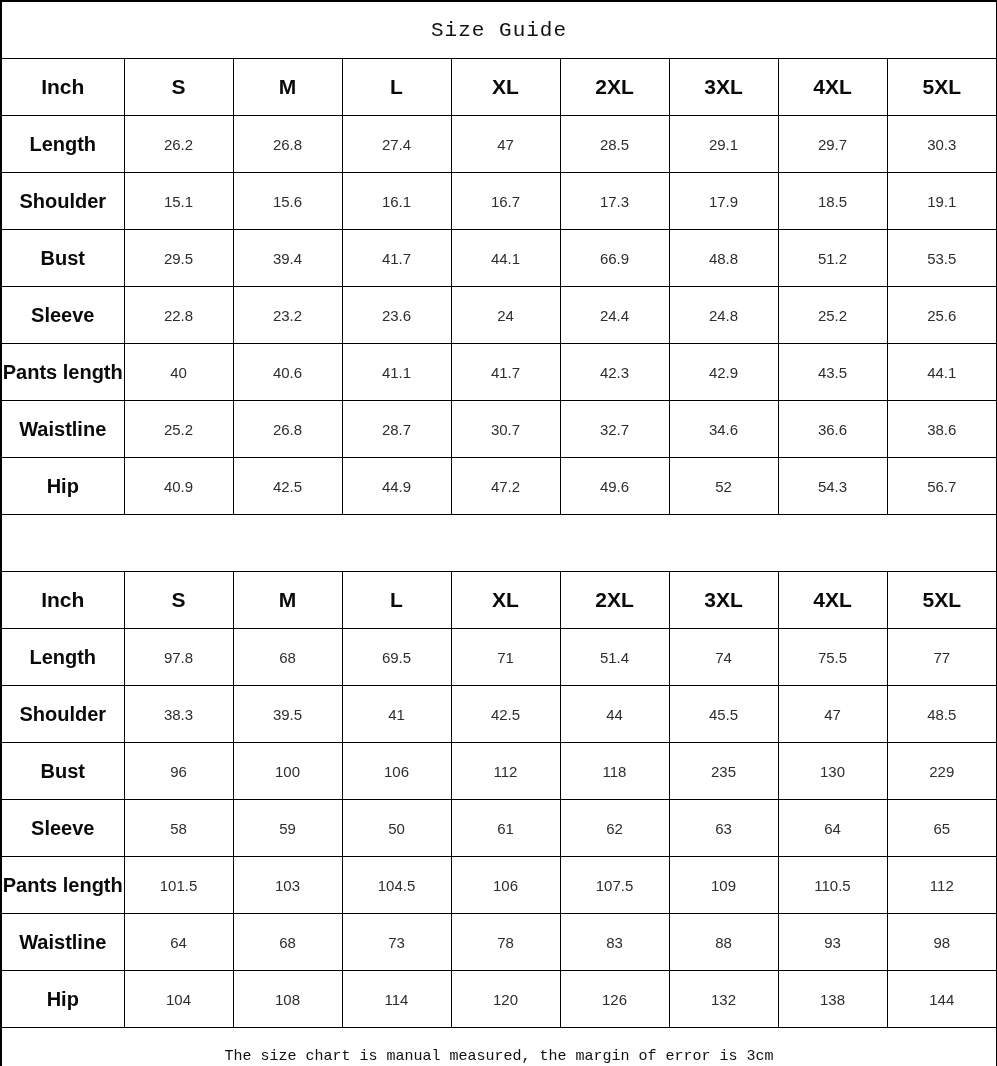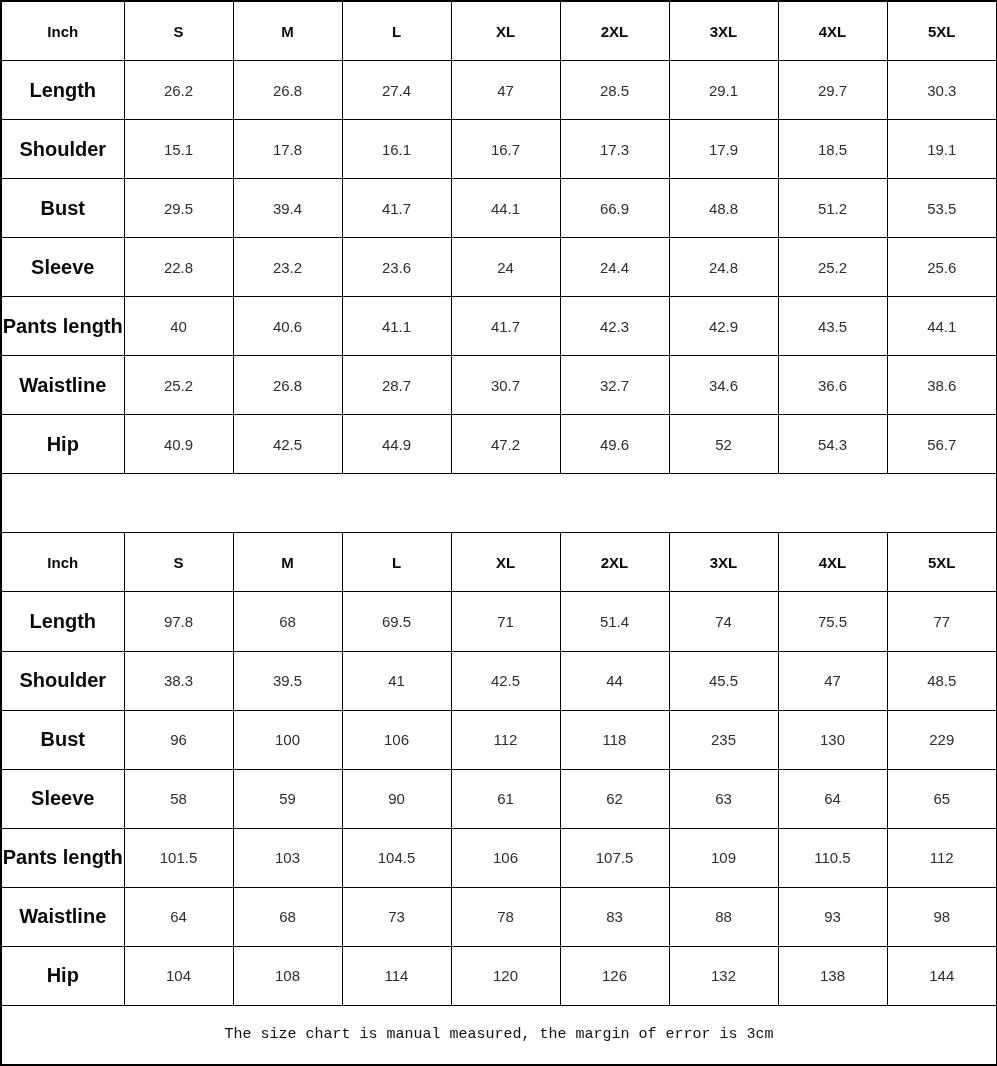--- a/index.html
+++ b/index.html
@@ -28,21 +28,21 @@
     overflow: hidden;
   }
   td.title-cell {
     font-family: "Liberation Mono", "DejaVu Sans Mono", monospace;
     font-size: 21px;
     font-weight: normal;
     letter-spacing: 1px;
     color: #111111;
   }
   th.unit-cell, th.size-cell {
-    font-size: 15px;
+    font-size: 21px;
     font-weight: bold;
     color: #0a0a0a;
   }
   th.label-cell {
     font-size: 20px;
     font-weight: bold;
     color: #0a0a0a;
   }
   td.val-cell {
     font-size: 15px;
@@ -68,20 +68,23 @@
         <col style="width:109px">
         <col style="width:109px">
         <col style="width:109px">
       <col style="width:109px">
         <col style="width:109px">
         <col style="width:109px">
         <col style="width:110px">
     </colgroup>
     <tbody id="sg-body">
         <tr>
+          <td class="title-cell" colspan="9">Size Guide</td>
+        </tr>
+        <tr>
           <th class="unit-cell">Inch</th>
           <th class="size-cell">S</th>
           <th class="size-cell">M</th>
           <th class="size-cell">L</th>
           <th class="size-cell">XL</th>
           <th class="size-cell">2XL</th>
           <th class="size-cell">3XL</th>
           <th class="size-cell">4XL</th>
           <th class="size-cell">5XL</th>
         </tr>
@@ -92,21 +95,21 @@
           <td class="val-cell">27.4</td>
           <td class="val-cell">47</td>
           <td class="val-cell">28.5</td>
           <td class="val-cell">29.1</td>
           <td class="val-cell">29.7</td>
           <td class="val-cell">30.3</td>
         </tr>
         <tr>
           <th class="label-cell">Shoulder</th>
           <td class="val-cell">15.1</td>
-          <td class="val-cell">17.8</td>
+          <td class="val-cell">15.6</td>
           <td class="val-cell">16.1</td>
           <td class="val-cell">16.7</td>
           <td class="val-cell">17.3</td>
           <td class="val-cell">17.9</td>
           <td class="val-cell">18.5</td>
           <td class="val-cell">19.1</td>
         </tr>
         <tr>
           <th class="label-cell">Bust</th>
           <td class="val-cell">29.5</td>
@@ -206,21 +209,21 @@
           <td class="val-cell">112</td>
           <td class="val-cell">118</td>
           <td class="val-cell">235</td>
           <td class="val-cell">130</td>
           <td class="val-cell">229</td>
         </tr>
         <tr>
           <th class="label-cell">Sleeve</th>
           <td class="val-cell">58</td>
           <td class="val-cell">59</td>
-          <td class="val-cell">90</td>
+          <td class="val-cell">50</td>
           <td class="val-cell">61</td>
           <td class="val-cell">62</td>
           <td class="val-cell">63</td>
           <td class="val-cell">64</td>
           <td class="val-cell">65</td>
         </tr>
         <tr>
           <th class="label-cell">Pants length</th>
           <td class="val-cell">101.5</td>
           <td class="val-cell">103</td>

